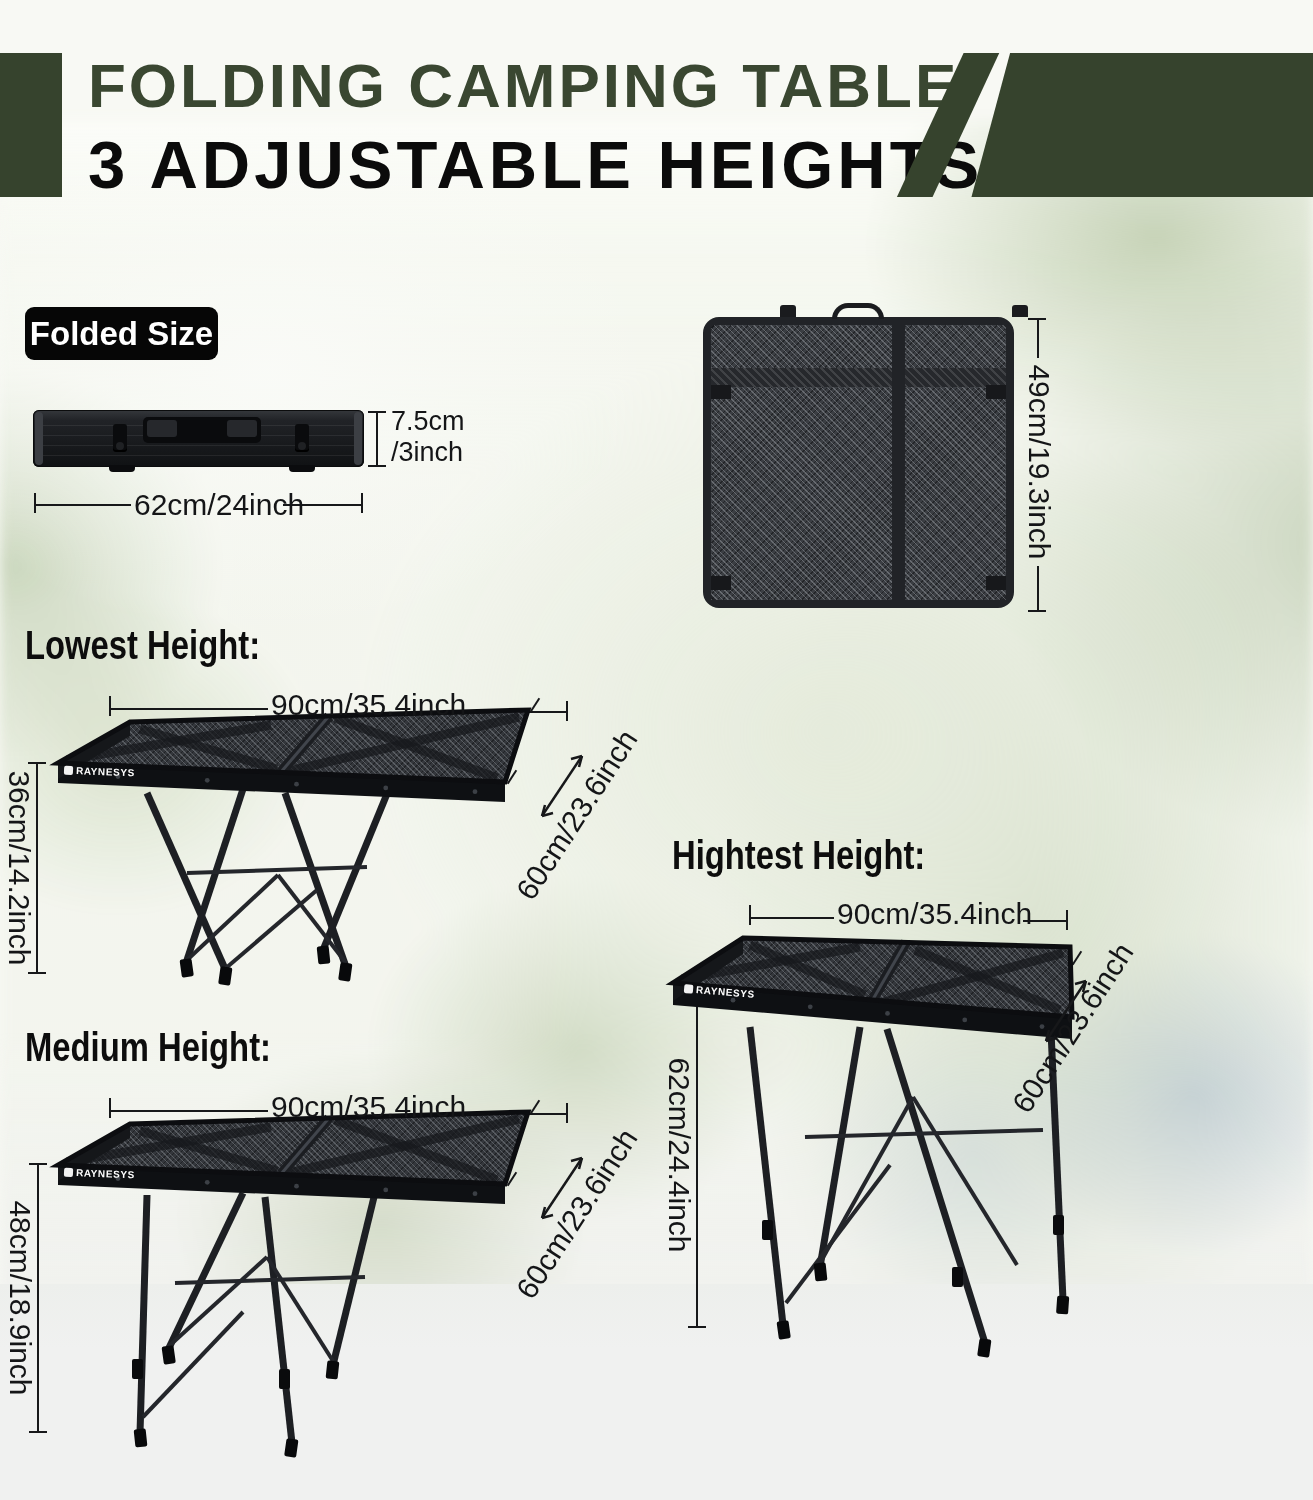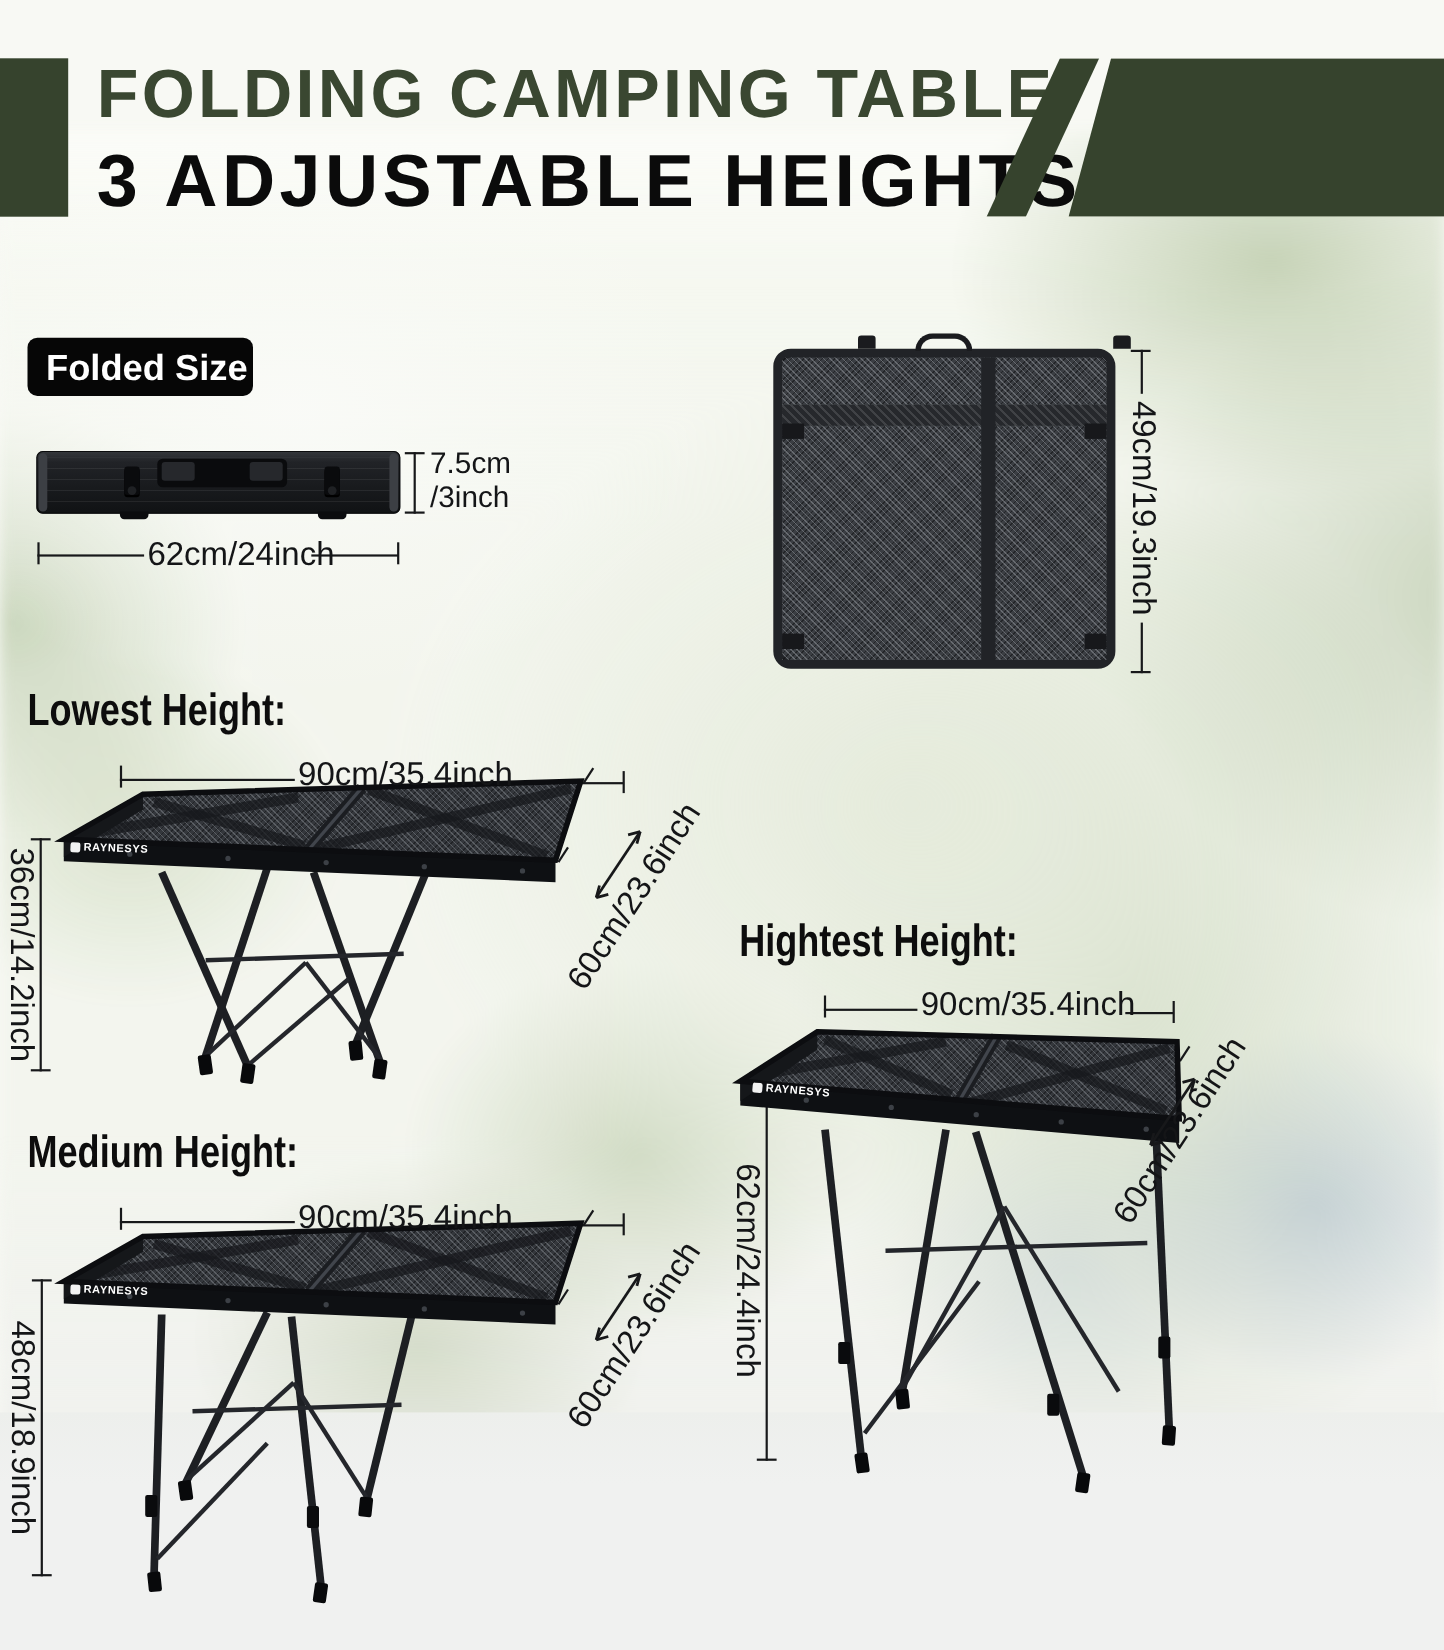--- a/index.html
+++ b/index.html
@@ -28,21 +28,21 @@
     background:linear-gradient(180deg,#edefec,#f0f1f0 30%);}
   
   #accent-bar{left:0;top:53px;width:62px;height:144px;background:#36432d;}
   #title1{left:88px;top:50px;font-size:62px;font-weight:800;letter-spacing:3px;color:#3a4731;white-space:nowrap;}
   #title2{left:88px;top:126px;font-size:67px;font-weight:800;letter-spacing:4px;color:#0b0b0b;white-space:nowrap;}
   .slash{position:absolute;top:53px;height:144px;background:#36432d;}
   #slash-small{left:890px;width:115px;clip-path:polygon(64% 0,95% 0,37% 100%,6% 100%);}
   #slash-big{left:968px;width:345px;clip-path:polygon(12.2% 0,100% 0,100% 100%,1% 100%);}
   
   #folded-label{left:25px;top:307px;width:193px;height:53px;background:#060606;border-radius:9px;
-    color:#fff;font-size:33px;font-weight:700;display:flex;align-items:center;justify-content:center;padding-left:12px;}
+    color:#fff;font-size:33px;font-weight:700;display:flex;align-items:center;justify-content:center;}
   #slab{left:33px;top:410px;width:331px;height:57px;border-radius:6px;
     background:linear-gradient(180deg,#35383c 0%,#212327 18%,#191b1e 55%,#101214 100%);
     box-shadow:inset 0 0 0 1px #0b0c0d;}
   #slab .stria{position:absolute;left:6px;top:6px;right:6px;bottom:8px;
     background:repeating-linear-gradient(180deg, transparent 0 9px, rgba(255,255,255,.07) 9px 10px);}
   .slab-cap{position:absolute;top:2px;width:8px;height:53px;background:#3c3f44;border-radius:4px;}
   .latch{position:absolute;width:14px;height:26px;background:#0a0b0d;border-radius:3px;box-shadow:0 2px 0 #000;}
   .latch:after{content:"";position:absolute;left:3px;top:18px;width:8px;height:8px;background:#1f2124;border-radius:50%;}
   #handle{position:absolute;left:110px;top:7px;width:118px;height:26px;background:#0a0b0d;border-radius:5px;}
   #handle:before,#handle:after{content:"";position:absolute;top:3px;width:30px;height:17px;background:#26282c;border-radius:3px;}

